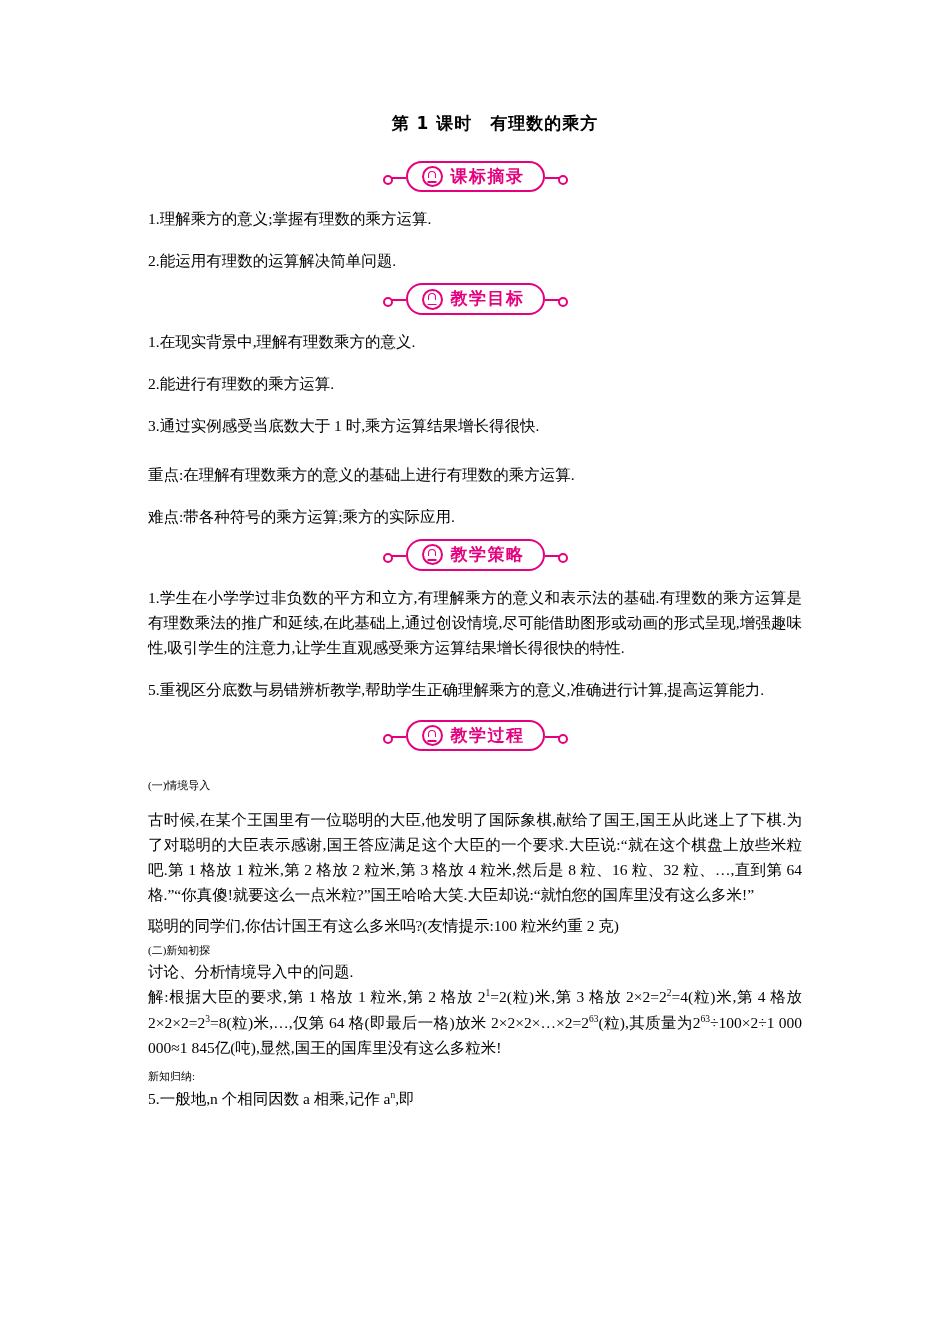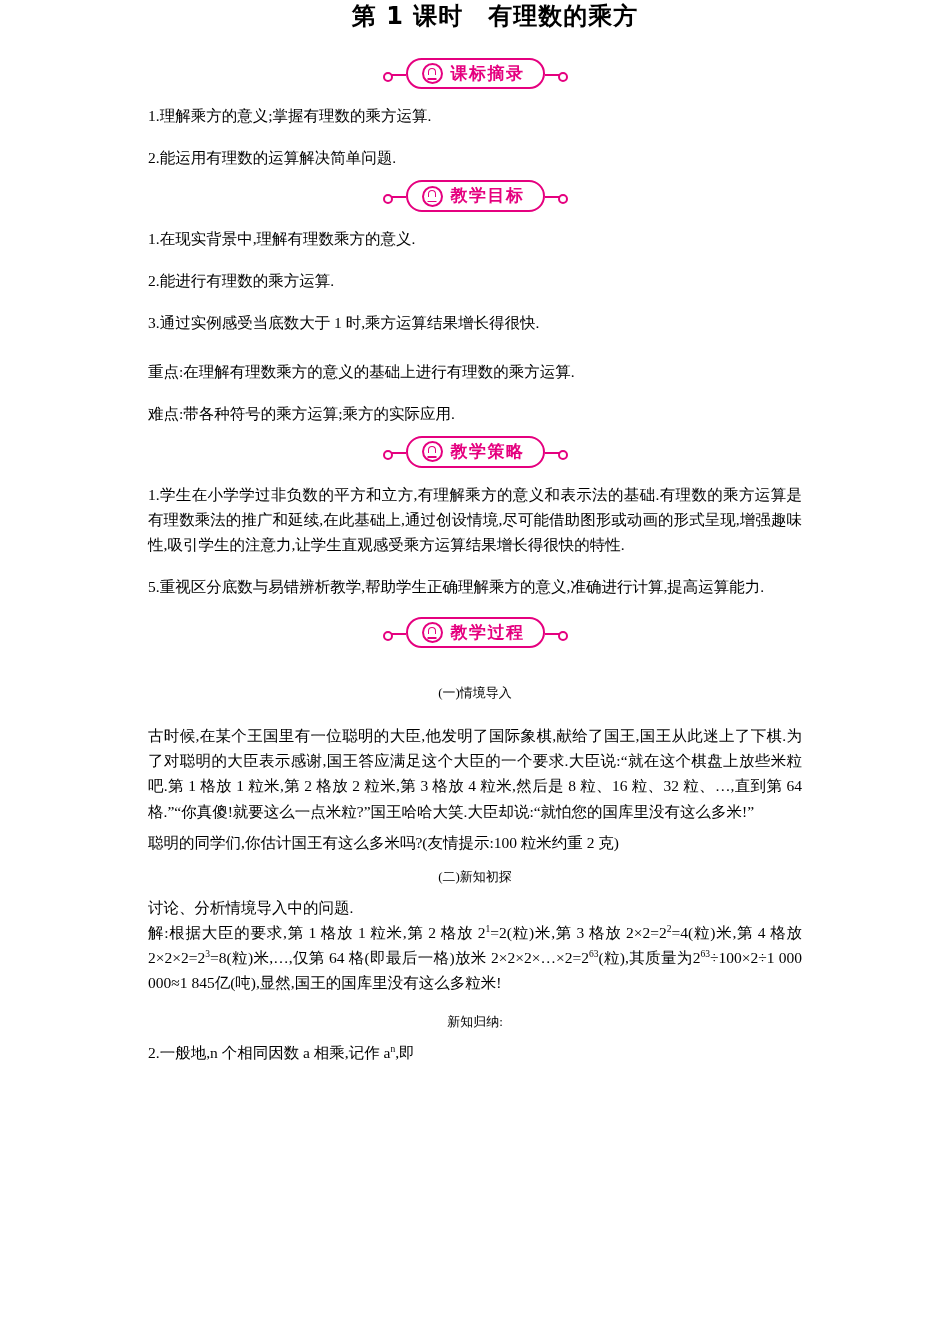--- a/index.html
+++ b/index.html
@@ -16,22 +16,23 @@
     overflow: hidden;
   }
   .page {
     position: relative;
     width: 950px;
     height: 1344px;
     box-sizing: border-box;
     padding: 0 148px;
   }
   .doc-title {
+    margin-top: 112px;
     font-family: "DejaVu Sans", sans-serif;
-    font-size: 24px;
+    font-size: 17px;
     font-weight: bold;
     letter-spacing: 1px;
     text-align: center;
     padding-left: 40px;
     color: #000;
   }
   
   .banner-wrap {
     display: flex;
     justify-content: center;
@@ -114,24 +115,23 @@
     line-height: 1.62;
     margin: 0;
     text-align: justify;
   }
   .blk { margin-top: 14px; }
   .blk .para + .para { margin-top: 17px; }
   .gap-sm { height: 10px; }
   .gap-md { height: 18px; }
   .gap-lg { height: 26px; }
   .sub-head {
-    font-size: 13px;
+    font-size: 11px;
     line-height: 1.62;
-    margin: 8px;
-    text-align: center;
+    margin: 0;
   }
   sup { font-size: 9.5px; vertical-align: super; }
   .ex-title span.gapx { display: inline-block; width: 22px; }
 </style>
 </head>
 <body>
 
 <div class="page">
 
   <div class="doc-title">第 1 课时　有理数的乘方</div>
@@ -204,17 +204,17 @@
     <p class="para">聪明的同学们,你估计国王有这么多米吗?(友情提示:100 粒米约重 2 克)</p>
     <div style="height:3px"></div>
     <p class="sub-head">(二)新知初探</p>
     <p class="para">讨论、分析情境导入中的问题.</p>
     <p class="para">
       <span>解:根据大臣的要求,第 1 格放 1 粒米,第 2 格放 2</span><sup>1</sup><span>=2(粒)米,第 3 格放 2×2=2</span><sup>2</sup><span>=4(粒)米,第 4 格</span><span>放 2×2×2=2</span><sup>3</sup><span>=8(粒)米,…,仅第 64 格(即最后一格)放米 2×2×2×…×2=2</span><sup>63</sup><span>(粒),其质量为</span><span>2</span><sup>63</sup><span>÷100×2÷1 000 000≈1 845亿(吨),显然,国王的国库里没有这么多粒米!</span>
     </p>
     <div style="height:8px"></div>
     <p class="sub-head">新知归纳:</p>
     <p class="para">
-      <span>2.一般地,n 个相同因数 a 相乘,记作 a</span><sup>n</sup><span>,即</span>
+      <span>5.一般地,n 个相同因数 a 相乘,记作 a</span><sup>n</sup><span>,即</span>
     </p>
   </div>
 
 </div>
 
 </body></html>

